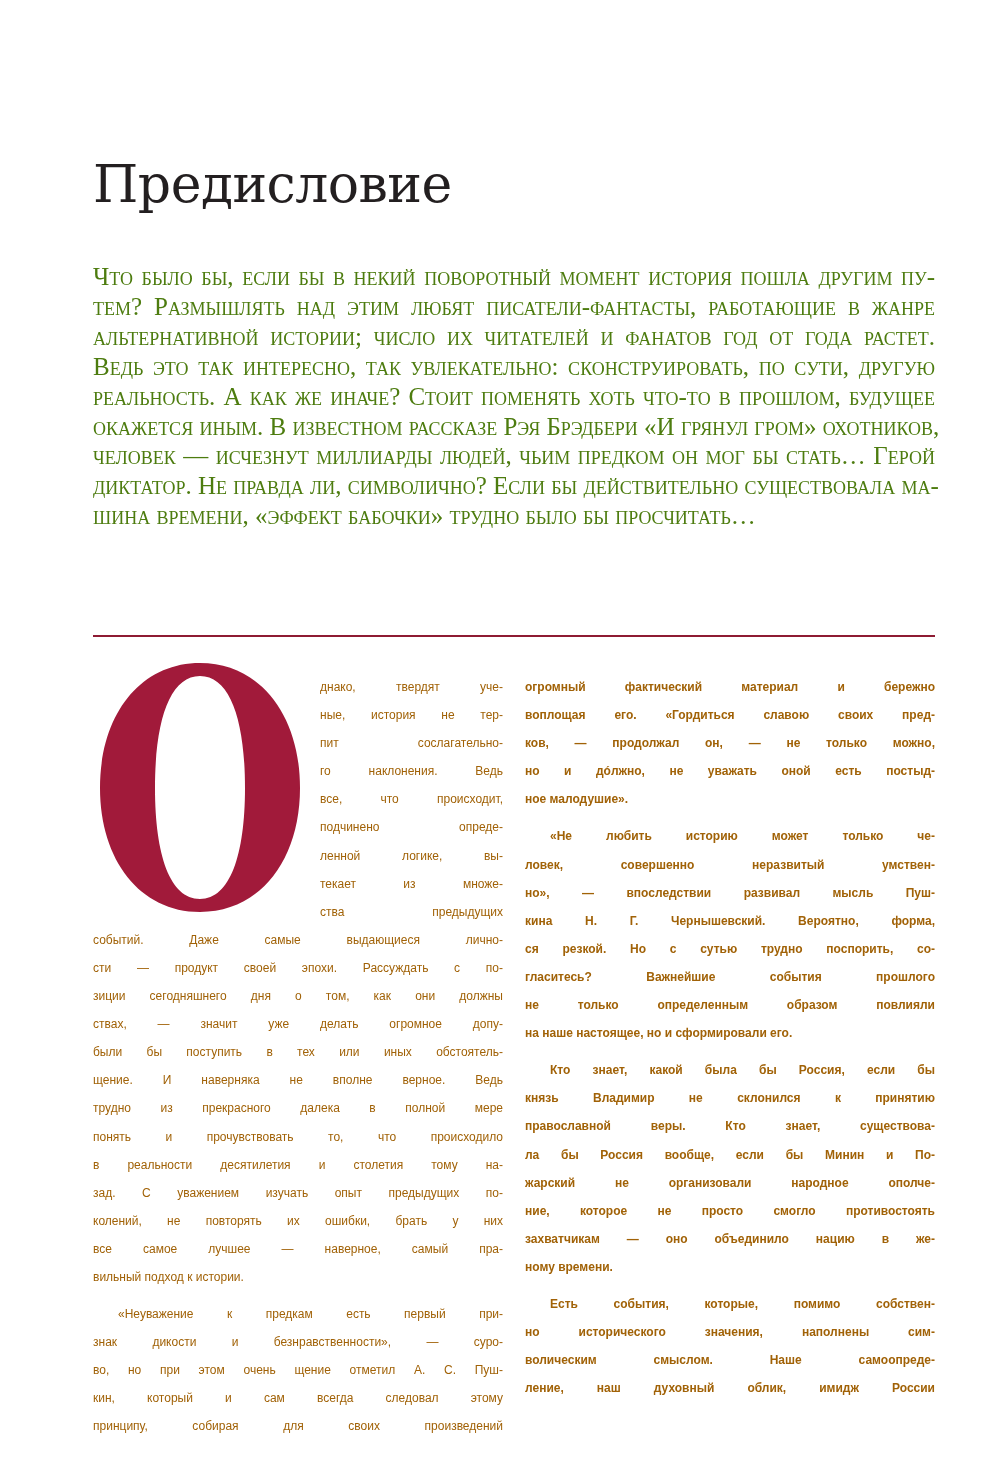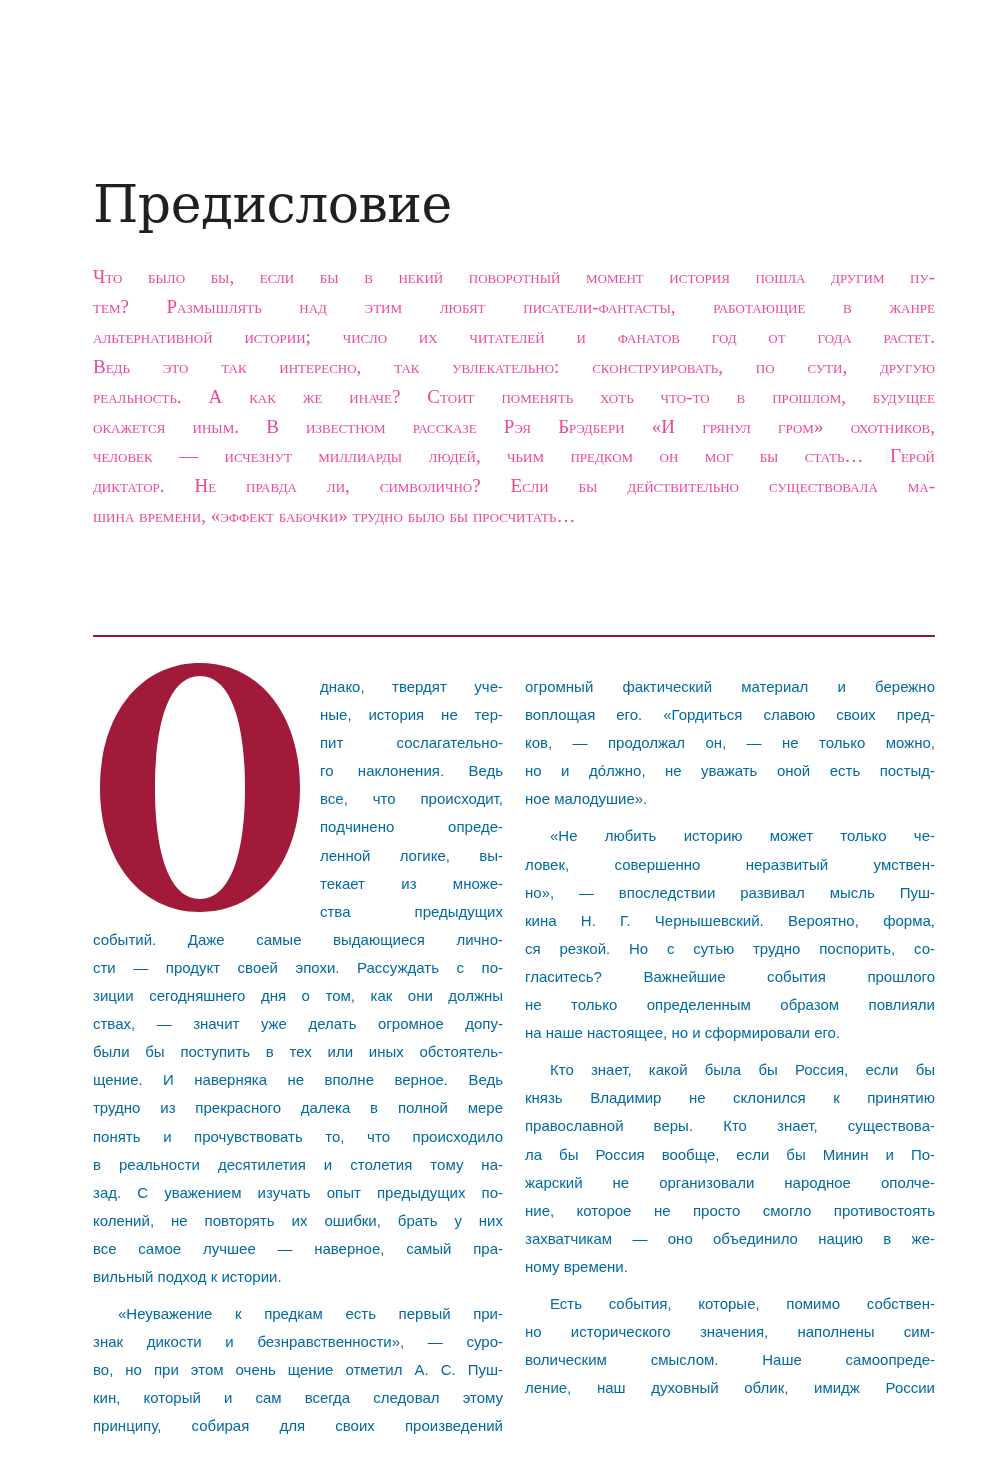--- a/index.html
+++ b/index.html
@@ -15,37 +15,37 @@
     }
     .page {
       position: absolute;
       left: 0; top: 0;
       width: 1000px;
       height: 1474px;
     }
     .title {
       position: absolute;
       left: 93px;
-      top: 174px;
+      top: 154px;
       font-family: "DejaVu Serif", serif;
       font-size: 52px;
       font-weight: normal;
       color: #231f20;
       margin: 0;
       letter-spacing: -0.5px;
     }
     .lead {
       position: absolute;
       left: 93px;
       top: 262px;
       width: 842px;
       font-family: "Liberation Serif", serif;
-      font-size: 19px;
+      font-size: 25px;
       line-height: 29.9px;
-      color: #ec4899;
+      color: #4d7c0f;
       text-align: justify;
       font-variant: small-caps;
       margin: 0;
       hyphens: manual;
     }
     .lead-line {
       display: block;
       text-align: justify;
       text-align-last: justify;
       white-space: nowrap;
@@ -69,26 +69,26 @@
       width: 210px;
       height: 255px;
       display: flex;
       align-items: center;
       justify-content: center;
     }
     .dropcap svg { display: block; }
     .col {
       position: absolute;
       font-family: "Liberation Sans", sans-serif;
-      font-size: 15px;
+      font-size: 12px;
       line-height: 28.1px;
-      color: #0369a1;
+      color: #a16207;
     }
     .col-left { left: 93px; top: 673px; width: 410px; }
-    .col-right { left: 525px; top: 673px; width: 410px; }
+    .col-right { left: 525px; top: 673px; width: 410px; font-weight: bold; }
     .line {
       display: block;
       white-space: nowrap;
       text-align: justify;
       text-align-last: justify;
       height: 28.1px;
     }
     .line.indent-cap { margin-left: 227px; }
     .line.para-start { text-indent: 25px; }
     .line.end { text-align-last: left; }

